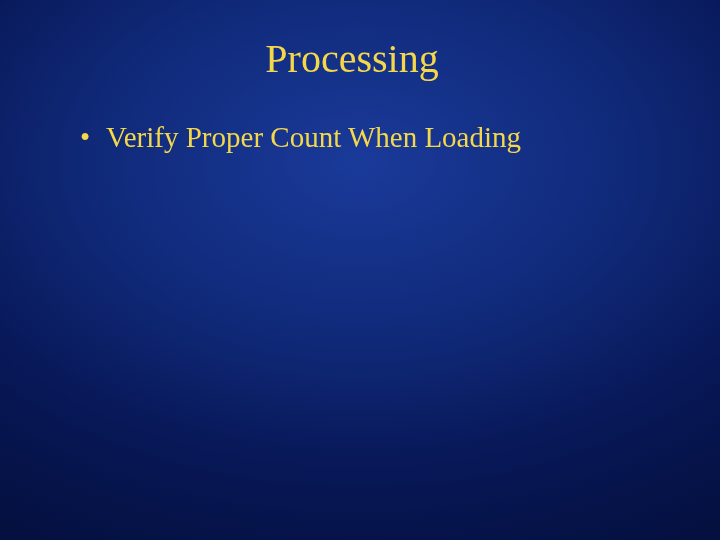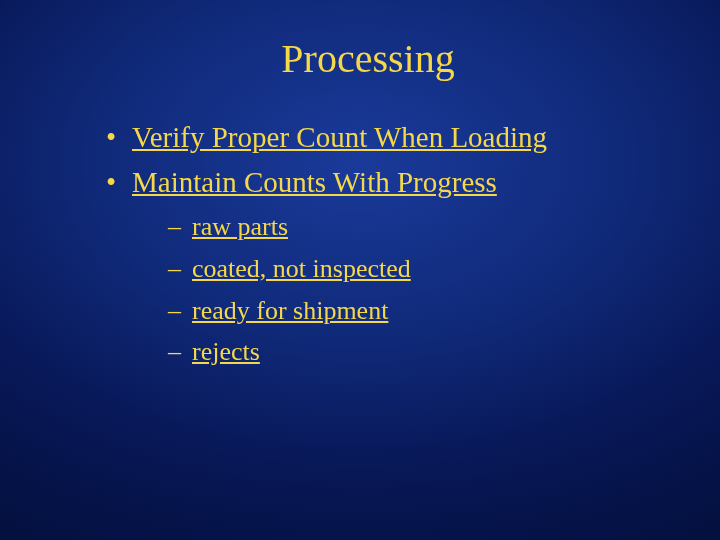--- a/index.html
+++ b/index.html
@@ -9,36 +9,35 @@
     height: 540px;
     overflow: hidden;
     font-family: "Times New Roman", Times, serif;
   }
   .slide {
     width: 720px;
     height: 540px;
     background: radial-gradient(ellipse 90% 80% at 50% 30%, #1a3a9a 0%, #102a7a 40%, #081858 70%, #041040 100%);
     color: #f5d84a;
     box-sizing: border-box;
-    padding: 35px 60px 40px 76px;
+    padding: 35px 60px 40px 44px;
   }
   .title {
     text-align: center;
     font-size: 40px;
     font-weight: normal;
     margin: 0 0 36px 0;
     color: #f5d84a;
   }
   ul.level1 {
     list-style: none;
-    margin: 2px;
+    margin: 8px;
     padding: 0 0 0 28px;
     font-size: 29px;
     line-height: 1.35;
-    text-decoration: underline;
   }
   ul.level1 > li {
     position: relative;
     padding-left: 26px;
     margin-bottom: 6px;
   }
   ul.level1 > li::before {
     content: "•";
     position: absolute;
     left: 0;
@@ -68,31 +67,14 @@
 </style>
 </head>
 <body>
 
 <div class="slide">
   <h1 class="title">Processing</h1>
   <ul class="level1">
     <li>
       <span>Verify Proper Count When Loading</span>
     </li>
-    <li>
-      <span>Maintain Counts With Progress</span>
-      <ul class="level2">
-        <li>
-          <span>raw parts</span>
-        </li>
-        <li>
-          <span>coated, not inspected</span>
-        </li>
-        <li>
-          <span>ready for shipment</span>
-        </li>
-        <li>
-          <span>rejects</span>
-        </li>
-      </ul>
-    </li>
   </ul>
 </div>
 
 </body></html>

